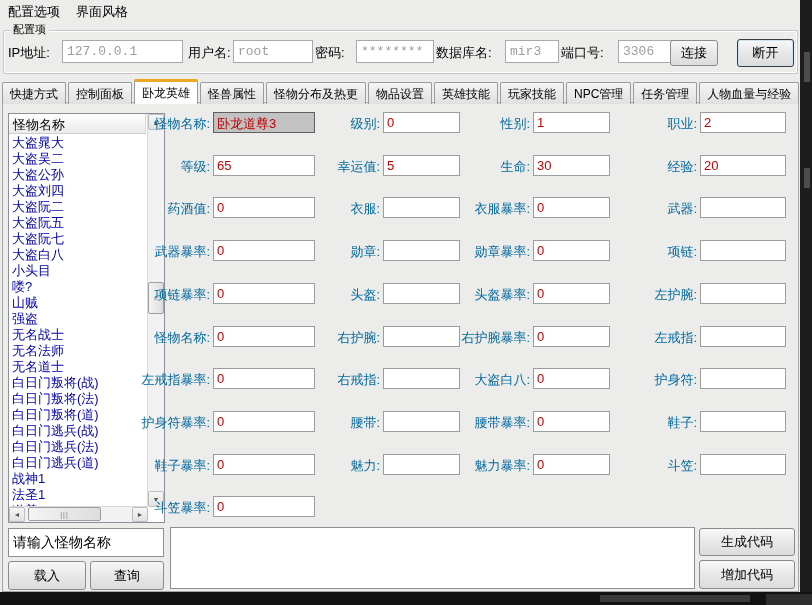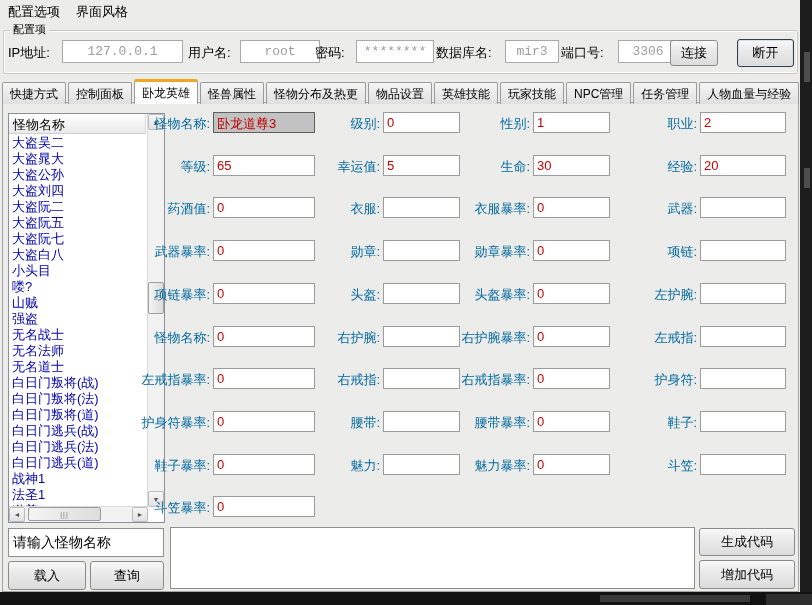--- a/index.html
+++ b/index.html
@@ -14,21 +14,21 @@
   
   .menubar{position:absolute;left:0;top:0;width:100%;height:22px;background:#ececea;}
   .menu-item{display:inline-block;padding:3px 8px 2px 8px;font-size:13px;color:#000;cursor:default;}
   
   .groupbox{position:absolute;left:3px;top:30px;width:793px;height:42px;
     border:1px solid #c6c6c6;box-shadow:inset 0 0 0 1px #ffffff;border-radius:2px;}
   .gb-label{position:absolute;left:10px;top:22px;font-size:11px;color:#000;background:#ececea;padding:0 3px;}
   .conn-label{position:absolute;font-size:13px;color:#000;top:44px;white-space:nowrap;}
   .txt{position:absolute;top:40px;height:23px;background:#ffffff;border:1px solid #a9a9a9;
     font-size:13px;color:#9d9d9d;padding:3px 4px;white-space:nowrap;overflow:hidden;box-sizing:border-box;
-    font-family:"Liberation Mono","DejaVu Sans Mono",monospace;text-align:center;}
+    font-family:"Liberation Mono","DejaVu Sans Mono",monospace;}
   
   .btn{position:absolute;box-sizing:border-box;background:linear-gradient(#f8f8f8,#e9e9e9 45%,#dcdcdc);
     border:1px solid #8b8b8b;border-radius:3px;font-size:13px;color:#000;
     font-family:"Liberation Sans","DejaVu Sans",sans-serif;padding:0;cursor:default;}
   .btn.default{border:1px solid #3c3c3c;box-shadow:inset 0 0 0 1px #cfe2ef;}
   
   .tabs{position:absolute;left:2px;top:80px;height:23px;white-space:nowrap;z-index:3;}
   .tab{display:inline-block;box-sizing:border-box;height:22px;margin-right:2px;margin-top:2px;
     padding:3px 7px 0 7px;font-size:12px;color:#000;vertical-align:bottom;
     background:linear-gradient(#f5f5f5,#e0e0e0);border:1px solid #9b9b9b;border-bottom:none;
@@ -85,42 +85,42 @@
 <div class="win">
 
   <div class="menubar" id="menubar"><span class="menu-item">配置选项</span><span class="menu-item">界面风格</span></div>
 
   <div class="groupbox"></div>
   <span class="gb-label">配置项</span>
   <div id="connFields">
       <span class="conn-label" style="left: 8px; width: 52px;">IP地址:</span>
       <div class="txt" style="left: 62px; width: 121px;">127.0.0.1</div>
       <span class="conn-label" style="left: 188px; width: 44px;">用户名:</span>
-      <div class="txt" style="left: 240px; width: 80px;">root</div>
+      <div class="txt" style="left: 233px; width: 80px;">root</div>
       <span class="conn-label" style="left: 315px; width: 40px;">密码:</span>
       <div class="txt" style="left: 356px; width: 78px;">********</div>
       <span class="conn-label" style="left: 436px; width: 68px;">数据库名:</span>
       <div class="txt" style="left: 505px; width: 54px;">mir3</div>
       <span class="conn-label" style="left: 561px; width: 55px;">端口号:</span>
       <div class="txt" style="left: 618px; width: 60px; font-family: Liberation Mono, monospace;">3306</div>
     </div>
 
   <button class="btn" style="left:670px;top:40px;width:48px;height:26px">连接</button>
   <button class="btn default" style="left:737px;top:39px;width:57px;height:28px">断开</button>
 
   <div class="tabs" id="tabs"><div class="tab">快捷方式</div><div class="tab">控制面板</div><div class="tab active">卧龙英雄</div><div class="tab">怪兽属性</div><div class="tab">怪物分布及热更</div><div class="tab">物品设置</div><div class="tab">英雄技能</div><div class="tab">玩家技能</div><div class="tab">NPC管理</div><div class="tab">任务管理</div><div class="tab">人物血量与经验</div></div>
   <div class="page"></div>
 
   <div class="listbox">
     <div class="list-header">
       <span>怪物名称</span>
     </div>
     <div class="list-items" id="listItems">
+        <div class="list-item">大盗晁大</div>
         <div class="list-item">大盗吴二</div>
-        <div class="list-item">大盗晁大</div>
         <div class="list-item">大盗公孙</div>
         <div class="list-item">大盗刘四</div>
         <div class="list-item">大盗阮二</div>
         <div class="list-item">大盗阮五</div>
         <div class="list-item">大盗阮七</div>
         <div class="list-item">大盗白八</div>
         <div class="list-item">小头目</div>
         <div class="list-item">喽?</div>
         <div class="list-item">山贼</div>
         <div class="list-item">强盗</div>
@@ -199,21 +199,21 @@
       <div class="form-label" style="left: 233px; width: 147px; top: 329px;">右护腕:</div>
       <div class="field" style="left: 383px; width: 77px; top: 326px;"></div>
       <div class="form-label" style="left: 383px; width: 147px; top: 329px;">右护腕暴率:</div>
       <div class="field" style="left: 533px; width: 77px; top: 326px;">0</div>
       <div class="form-label" style="left: 550px; width: 147px; top: 329px;">左戒指:</div>
       <div class="field" style="left: 700px; width: 86px; top: 326px;"></div>
       <div class="form-label" style="left: 63px; width: 147px; top: 371px;">左戒指暴率:</div>
       <div class="field" style="left: 213px; width: 102px; top: 368px;">0</div>
       <div class="form-label" style="left: 233px; width: 147px; top: 371px;">右戒指:</div>
       <div class="field" style="left: 383px; width: 77px; top: 368px;"></div>
-      <div class="form-label" style="left: 383px; width: 147px; top: 371px;">右戒指暴率:</div>
+      <div class="form-label" style="left: 383px; width: 147px; top: 371px;">大盗白八:</div>
       <div class="field" style="left: 533px; width: 77px; top: 368px;">0</div>
       <div class="form-label" style="left: 550px; width: 147px; top: 371px;">护身符:</div>
       <div class="field" style="left: 700px; width: 86px; top: 368px;"></div>
       <div class="form-label" style="left: 63px; width: 147px; top: 414px;">护身符暴率:</div>
       <div class="field" style="left: 213px; width: 102px; top: 411px;">0</div>
       <div class="form-label" style="left: 233px; width: 147px; top: 414px;">腰带:</div>
       <div class="field" style="left: 383px; width: 77px; top: 411px;"></div>
       <div class="form-label" style="left: 383px; width: 147px; top: 414px;">腰带暴率:</div>
       <div class="field" style="left: 533px; width: 77px; top: 411px;">0</div>
       <div class="form-label" style="left: 550px; width: 147px; top: 414px;">鞋子:</div>

